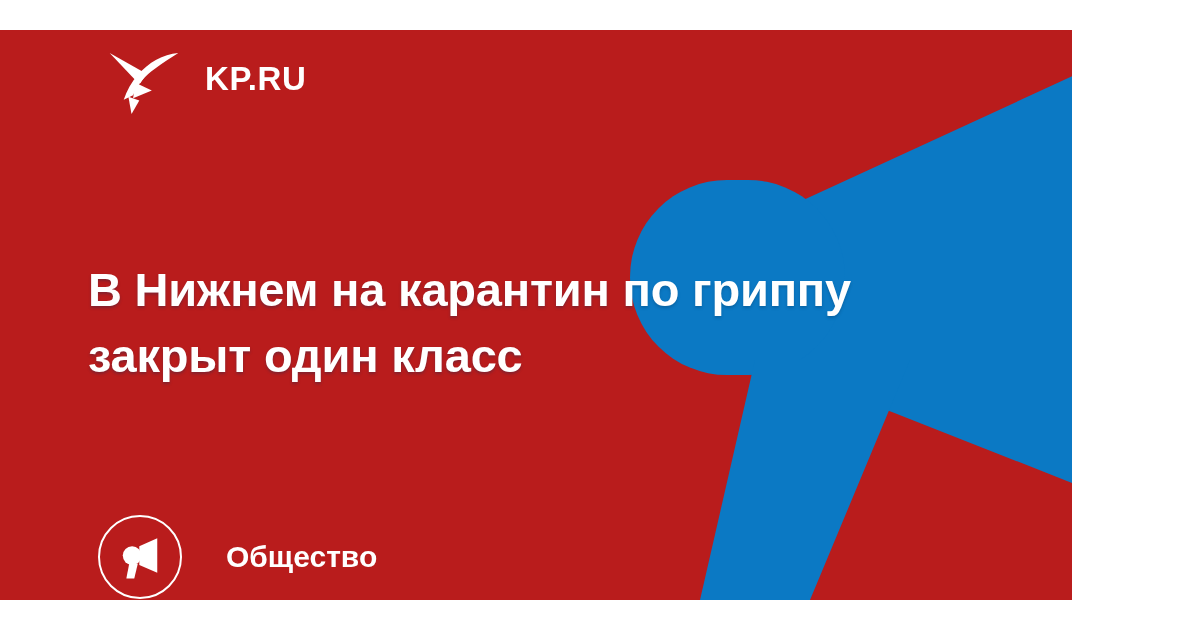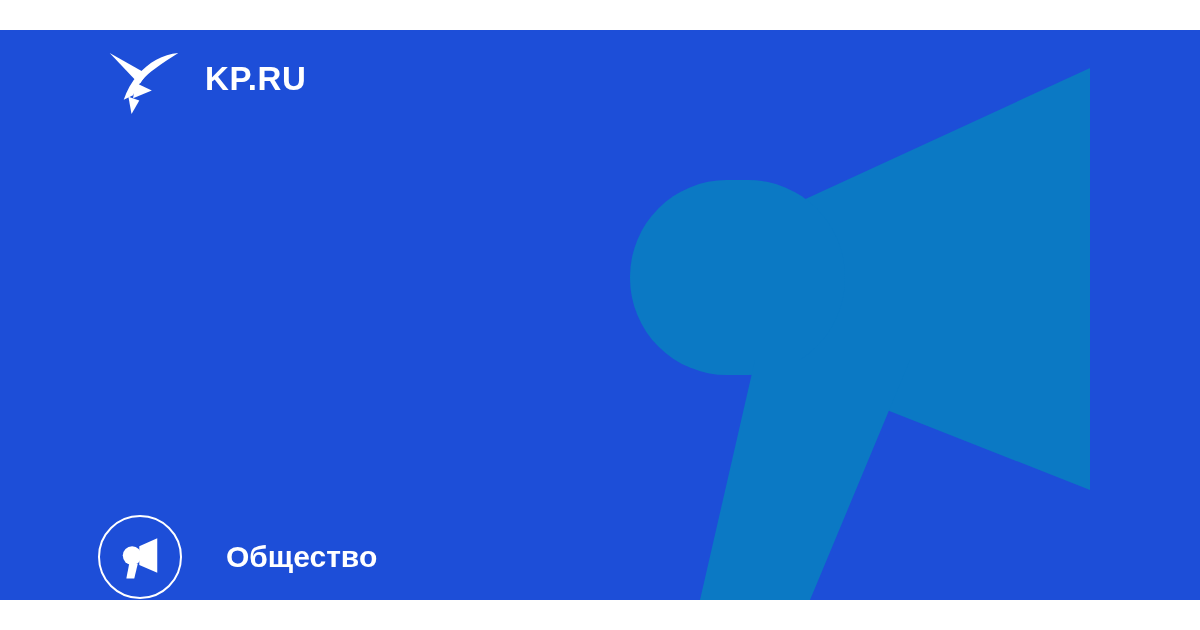--- a/index.html
+++ b/index.html
@@ -18,23 +18,23 @@
     height: 630px;
     overflow: hidden;
     background: #ffffff;
   }
 
   
   .canvas {
     position: absolute;
     left: 0;
     top: 30px;
-    width: 1200px;
+    width: 1072px;
     height: 570px;
-    background: #1d4ed8;
+    background: #b91c1c;
     overflow: hidden;
   }
 
   
   .bg-megaphone {
     position: absolute;
     left: 0;
     top: 0;
     width: 1200px;
     height: 570px;
@@ -138,20 +138,22 @@
           <path d="M6 18 L52 44 L40 54 Z"></path>
           <path d="M94 18 C74 20 56 30 42 46 C34 55 28 66 24 78 L36 72 C42 58 52 46 64 38 C74 31 84 24 94 18 Z"></path>
           <path d="M44 47 C52 38 62 30 74 24 C62 34 52 45 45 57 Z"></path>
           <path d="M39 56 L60 66 L36 76 Z"></path>
           <path d="M30 74 L44 79 L34 96 Z"></path>
         </g>
       </svg>
       <div class="brand-name">KP.RU</div>
     </div>
 
+    <h1 class="headline">В Нижнем на карантин по гриппу
+закрыт один класс</h1>
 
     <div class="rubric">
       <span class="rubric-circle">
         <svg class="rubric-icon" viewBox="0 0 64 64" aria-hidden="true">
           <g fill="#ffffff">
             <polygon points="56,6 56,54 31,43 31,17"></polygon>
             <rect x="8" y="17" width="26" height="26" rx="13" ry="13"></rect>
             <polygon points="17,41 29,41 24,62 13,62"></polygon>
           </g>
         </svg>

